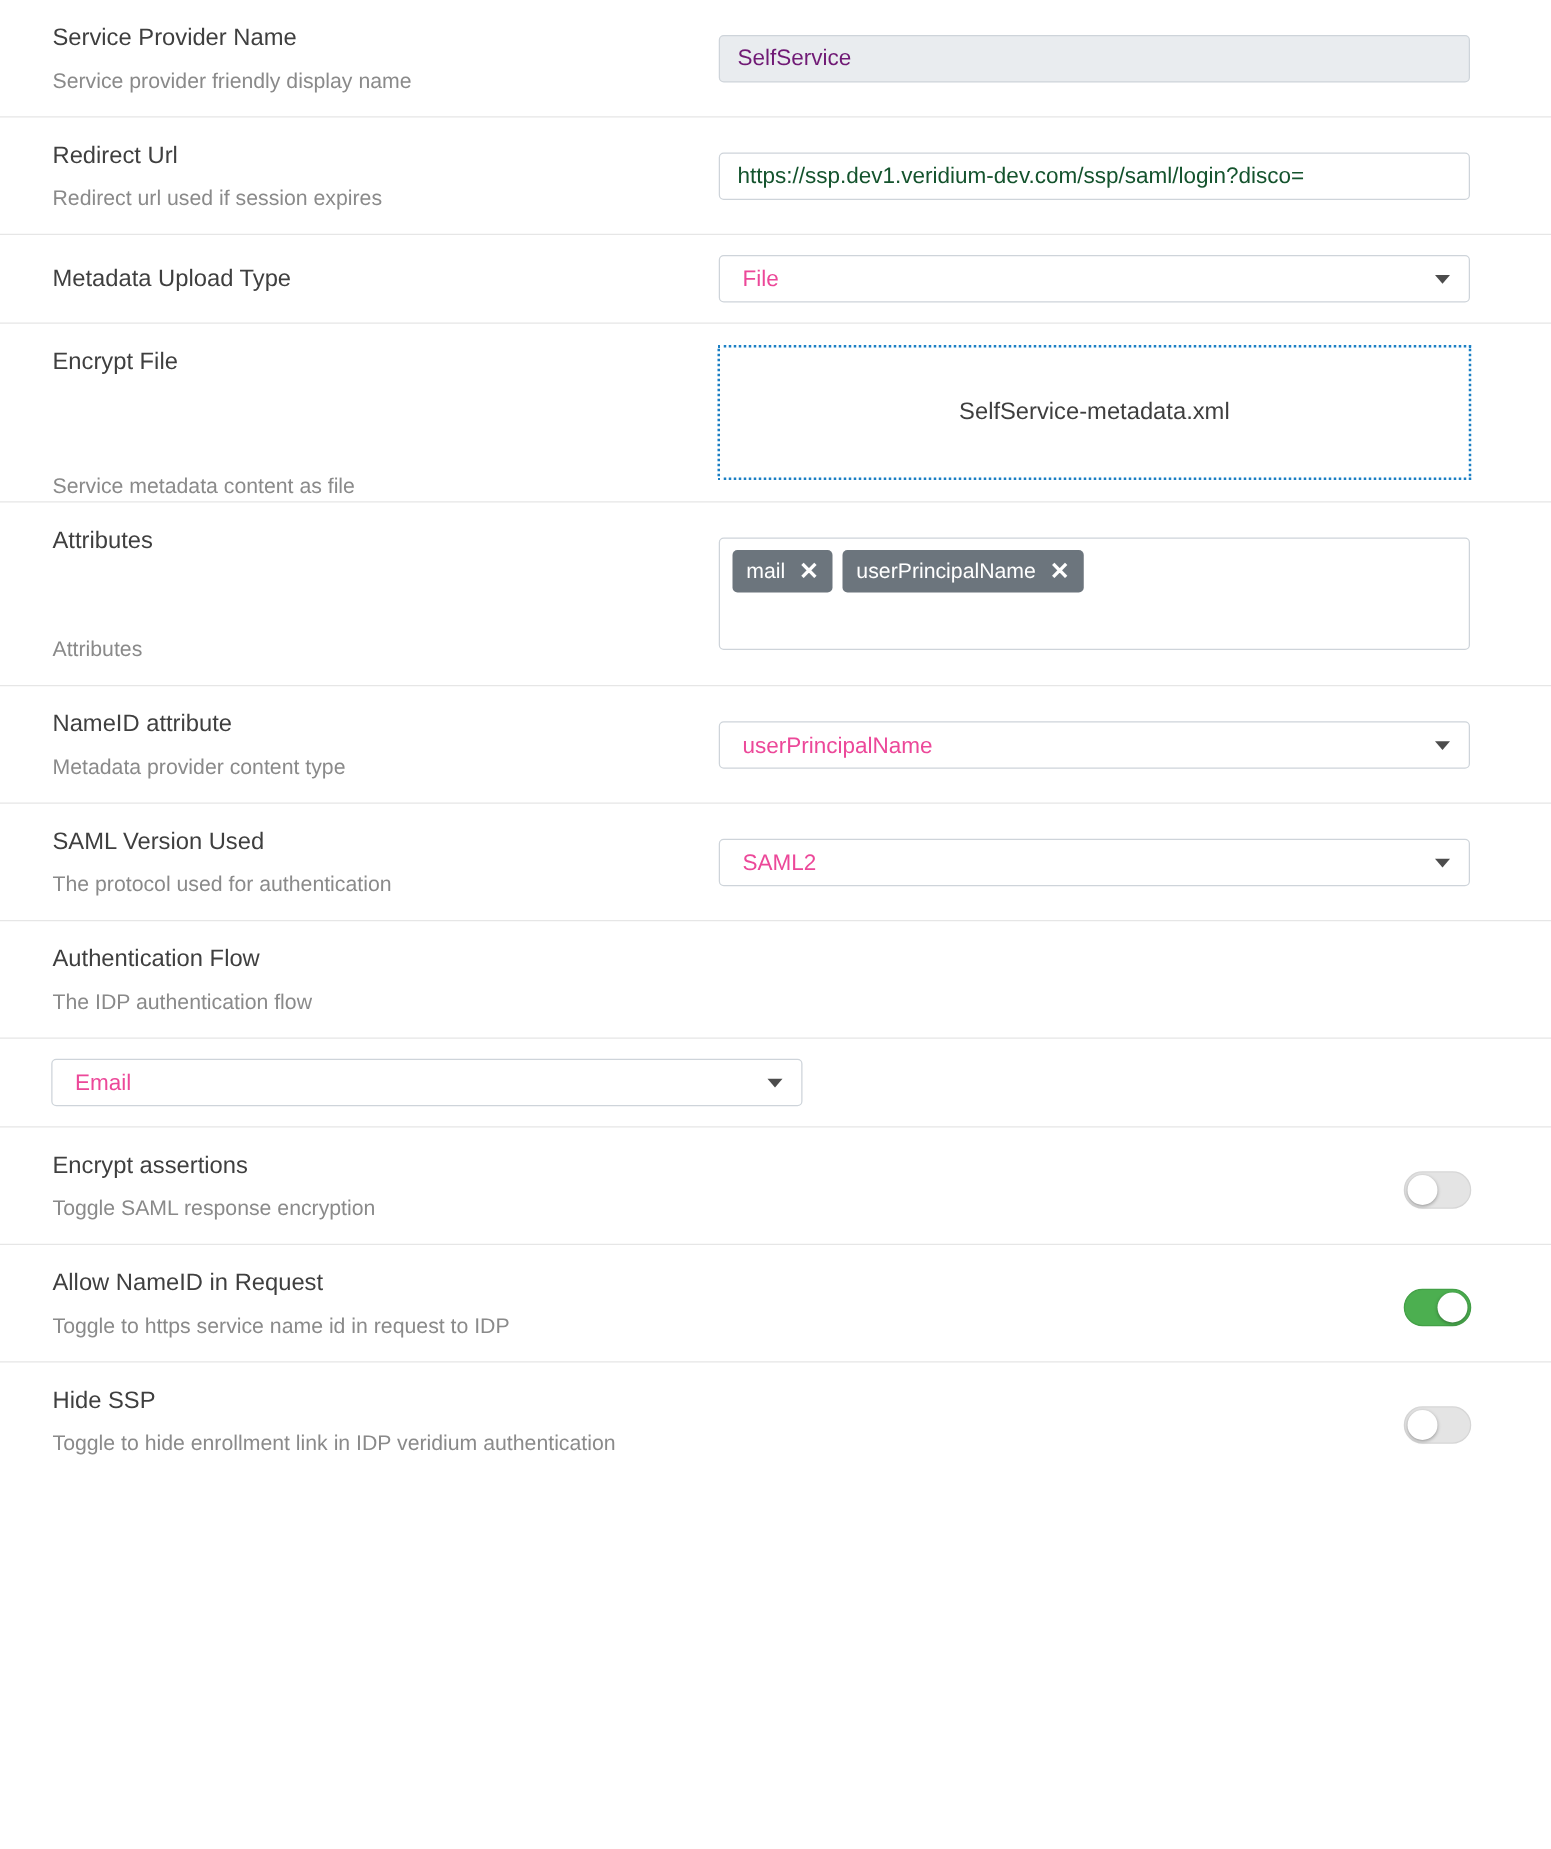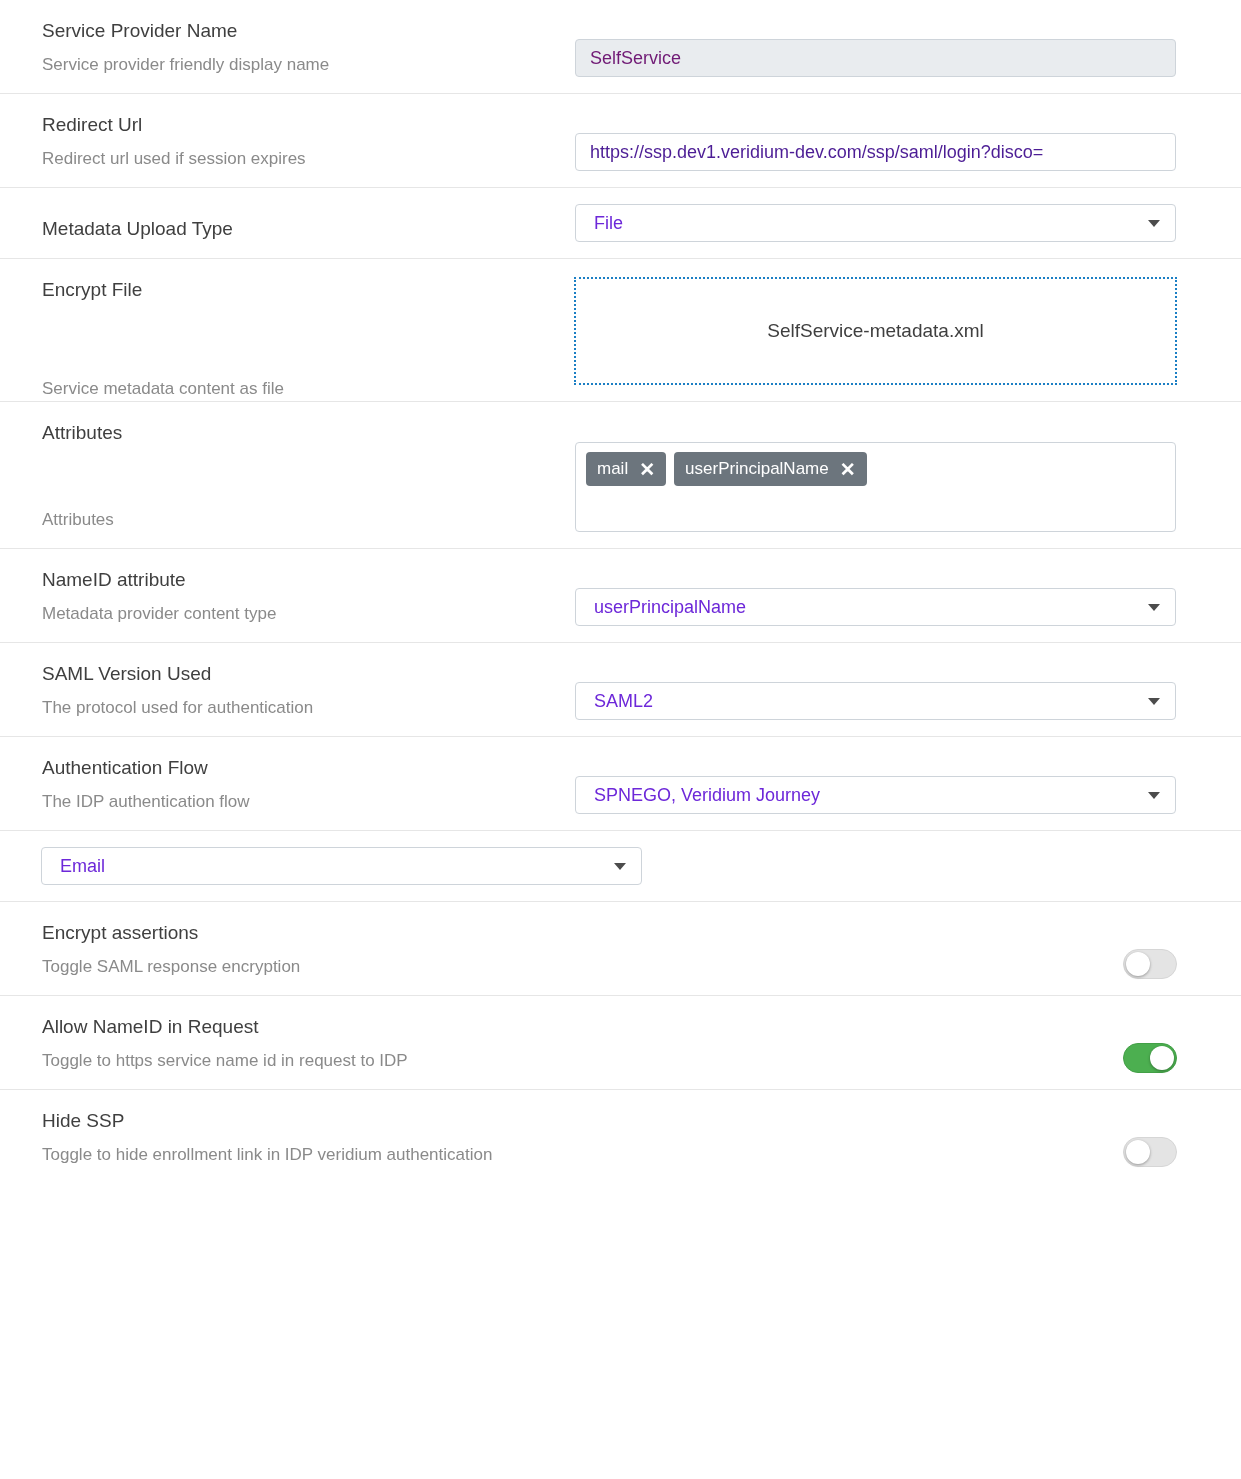--- a/index.html
+++ b/index.html
@@ -13,21 +13,21 @@
     font-family: "Liberation Sans", sans-serif;
     color: #404040;
     -webkit-font-smoothing: antialiased;
   }
   .form {
     width: 1241px;
     box-sizing: border-box;
   }
   .row {
     display: flex;
-    align-items: flex-end;
+    align-items: center;
     border-bottom: 1px solid #e6e6e6;
     padding: 0;
     box-sizing: border-box;
   }
   .row:last-child { border-bottom: none; }
   .label-col {
     width: 534px;
     box-sizing: border-box;
     padding: 18px 0 16px 42px;
   }
@@ -60,21 +60,21 @@
   
   .text-input {
     width: 601px;
     height: 38px;
     box-sizing: border-box;
     border: 1px solid #ced4da;
     border-radius: 4px;
     background: #ffffff;
     font-family: "Liberation Sans", sans-serif;
     font-size: 18px;
-    color: #4c1d95;
+    color: #14532d;
     padding: 0 14px;
     outline: none;
   }
   .text-input.readonly {
     background: #e9ecef;
     color: #701a75;
   }
 
   
   .select-wrap {
@@ -83,21 +83,21 @@
     height: 38px;
   }
   .select-box {
     width: 601px;
     height: 38px;
     box-sizing: border-box;
     border: 1px solid #ced4da;
     border-radius: 4px;
     background: #ffffff;
     font-size: 18px;
-    color: #6d28d9;
+    color: #ec4899;
     line-height: 36px;
     padding: 0 40px 0 18px;
     white-space: nowrap;
     overflow: hidden;
     text-overflow: ellipsis;
   }
   .caret {
     position: absolute;
     right: 16px;
     top: 16px;
@@ -281,26 +281,20 @@
         <span class="caret"></span>
       </div>
     </div>
   </div>
 
   <div class="row">
     <div class="label-col">
       <div class="label-title">Authentication Flow</div>
       <div class="label-sub">The IDP authentication flow</div>
     </div>
-    <div class="control-col">
-      <div class="select-wrap">
-        <div class="select-box">SPNEGO, Veridium Journey</div>
-        <span class="caret"></span>
-      </div>
-    </div>
   </div>
 
   <div class="row">
     <div class="control-col">
       <div class="select-wrap">
         <div class="select-box">Email</div>
         <span class="caret"></span>
       </div>
     </div>
   </div>

